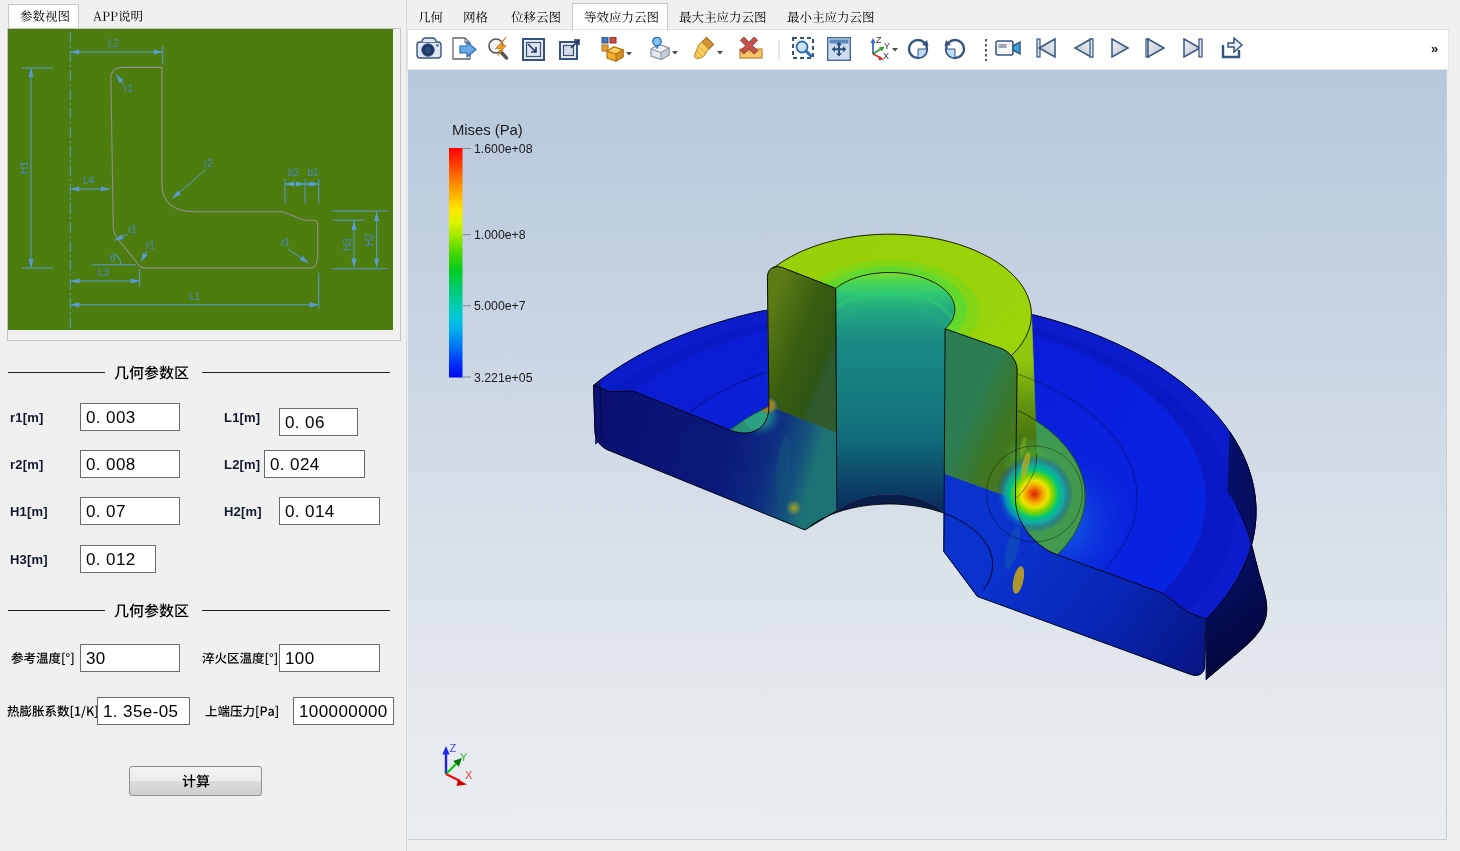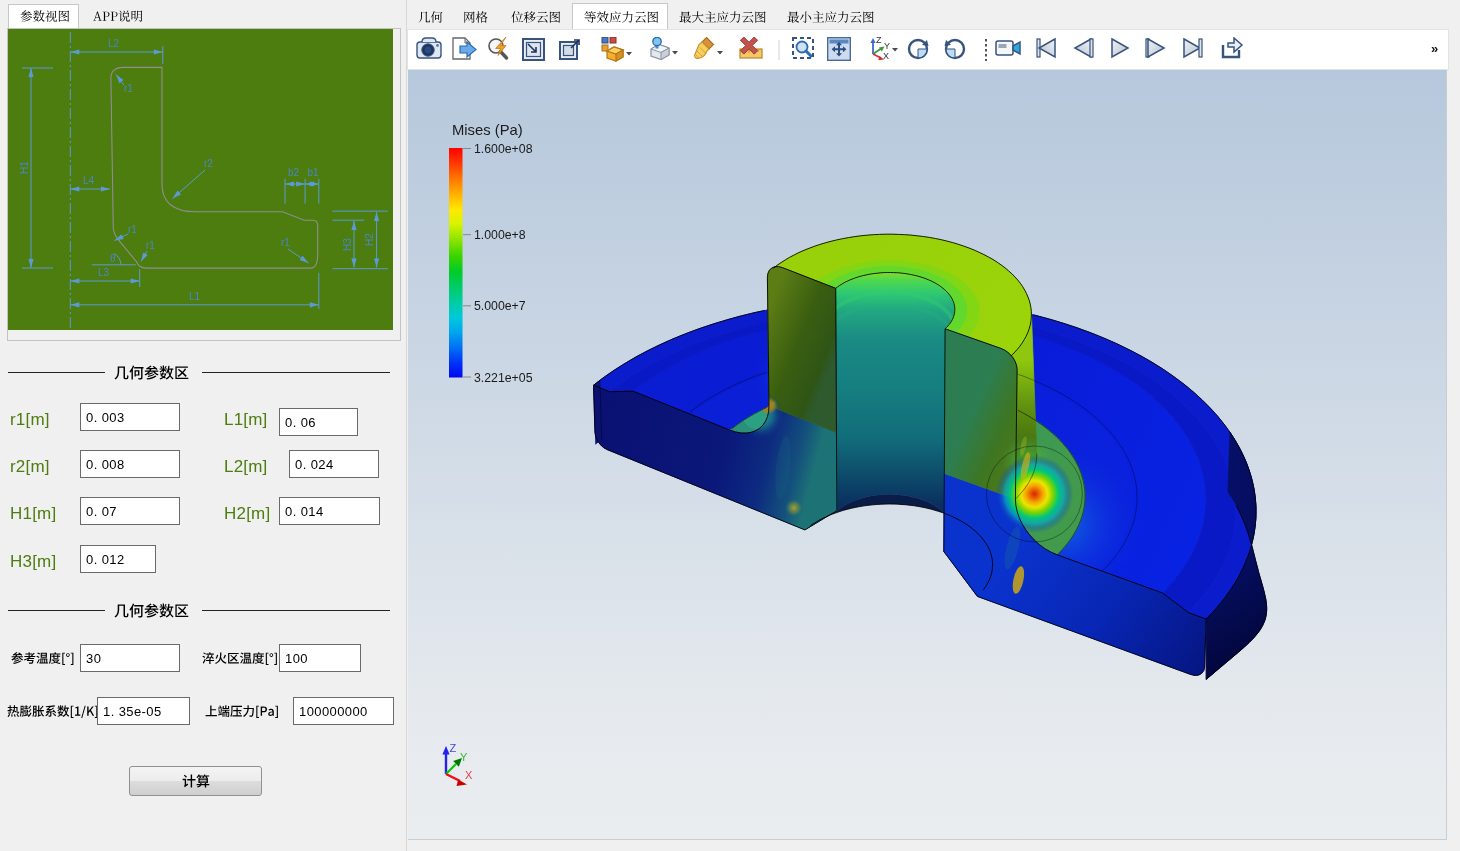--- a/index.html
+++ b/index.html
@@ -1,17 +1,17 @@
 <!DOCTYPE html>
 <html><head><meta charset="utf-8"><style>
 *{margin:0;padding:0;box-sizing:border-box}
 html,body{width:1460px;height:851px;background:#f0f0f0;font-family:"Liberation Sans",sans-serif;overflow:hidden;position:relative}
 .abs{position:absolute}
-.inp{position:absolute;background:#fff;border:1px solid #6a6a6a;height:28px;font-family:"Liberation Sans",sans-serif;font-size:13px;letter-spacing:0.4px;color:#000;line-height:28px;padding-left:5px;white-space:pre}
-.lbl{position:absolute;font-weight:normal;font-size:17px;color:#4d7c0f;letter-spacing:0.2px}
+.inp{position:absolute;background:#fff;border:1px solid #6a6a6a;height:28px;font-family:"Liberation Sans",sans-serif;font-size:17px;letter-spacing:0.4px;color:#000;line-height:28px;padding-left:5px;white-space:pre}
+.lbl{position:absolute;font-weight:bold;font-size:13px;color:#0f172a;letter-spacing:0.2px}
 .tabsel{position:absolute;background:#fff;border:1px solid #c8c8c8;border-bottom:none}
 </style></head><body>
 <div class="tabsel" style="left:8px;top:4px;width:71px;height:25px"></div>
 <svg style="position:absolute;left:19px;top:8.2px" width="52" height="17">
     <path transform="translate(1,12.8)" d="M10.7 -1.6 9.8 -2.4C8.1 -0.9 4.6 0.3 1.7 0.8L1.8 1C4.9 0.8 8.4 -0.2 10.2 -1.6C10.4 -1.5 10.6 -1.5 10.7 -1.6ZM9.1 -3.1 8.2 -3.8C6.8 -2.6 4.2 -1.4 2 -0.8L2.1 -0.5C4.5 -1 7.2 -2 8.6 -3.1C8.8 -3 9 -3 9.1 -3.1ZM7.6 -4.7 6.6 -5.3C5.6 -4.1 3.6 -2.9 1.8 -2.2L1.9 -2C3.9 -2.5 6 -3.6 7.1 -4.6C7.3 -4.6 7.5 -4.6 7.6 -4.7ZM7.8 -9.5 7.7 -9.3C8.1 -9.1 8.7 -8.6 9.1 -8.2C6.7 -8.1 4.4 -8 2.9 -8C4.1 -8.5 5.3 -9.2 6.1 -9.7C6.3 -9.7 6.5 -9.8 6.6 -9.9L5.4 -10.5C4.8 -9.8 3.2 -8.5 2 -8C1.9 -8 1.7 -8 1.7 -8L2.3 -6.9C2.4 -7 2.4 -7.1 2.5 -7.2L5.3 -7.4C5.1 -7 4.8 -6.6 4.4 -6.2H0.6L0.7 -5.8H4.1C3.2 -4.7 1.9 -3.6 0.4 -2.9L0.5 -2.7C2.4 -3.4 4.1 -4.6 5.2 -5.8H7.7C8.6 -4.5 10 -3.5 11.4 -2.9C11.5 -3.3 11.8 -3.5 12.1 -3.6L12.1 -3.7C10.7 -4 9 -4.8 8 -5.8H11.6C11.8 -5.8 11.9 -5.9 12 -6C11.5 -6.4 10.9 -6.9 10.9 -6.9L10.3 -6.2H5.5C5.7 -6.4 5.9 -6.7 6.1 -6.9C6.4 -6.9 6.5 -6.9 6.6 -7.1L5.7 -7.5C7.2 -7.6 8.4 -7.8 9.4 -7.9C9.7 -7.7 9.9 -7.4 10 -7.1C10.9 -6.7 11.2 -8.6 7.8 -9.5Z M18.8 -9.7 17.7 -10.1C17.5 -9.4 17.2 -8.7 17 -8.2L17.2 -8.1C17.5 -8.4 18 -9 18.4 -9.5C18.6 -9.4 18.8 -9.5 18.8 -9.7ZM13.7 -10 13.6 -9.9C14 -9.5 14.4 -8.8 14.4 -8.2C15.1 -7.7 15.8 -9.1 13.7 -10ZM16.1 -4.4C16.5 -4.3 16.6 -4.4 16.6 -4.6L15.5 -5C15.4 -4.7 15.1 -4.2 14.9 -3.7H13L13.1 -3.3H14.7C14.4 -2.7 14 -2.1 13.8 -1.8C14.5 -1.6 15.4 -1.3 16.2 -0.9C15.5 -0.2 14.5 0.4 13.2 0.8L13.2 1C14.8 0.6 15.9 0.1 16.7 -0.6C17.1 -0.4 17.5 -0.1 17.7 0.1C18.4 0.4 18.6 -0.5 17.3 -1.2C17.8 -1.8 18.1 -2.5 18.4 -3.2C18.7 -3.2 18.8 -3.3 18.9 -3.4L18.1 -4.2L17.6 -3.7H15.8ZM17.6 -3.3C17.4 -2.6 17.1 -2 16.7 -1.5C16.2 -1.6 15.5 -1.8 14.7 -1.9C14.9 -2.3 15.3 -2.8 15.6 -3.3ZM21.6 -10.2 20.3 -10.5C20 -8.2 19.4 -6 18.6 -4.4L18.8 -4.3C19.2 -4.8 19.6 -5.4 19.9 -6.1C20.1 -4.7 20.5 -3.4 21.1 -2.2C20.3 -1.1 19.2 -0.1 17.7 0.8L17.8 1C19.4 0.3 20.6 -0.5 21.4 -1.6C22 -0.6 22.8 0.3 23.9 1C24 0.6 24.3 0.4 24.6 0.4L24.7 0.2C23.5 -0.4 22.6 -1.2 21.9 -2.1C22.8 -3.6 23.3 -5.2 23.5 -7.3H24.4C24.5 -7.3 24.6 -7.3 24.7 -7.5C24.3 -7.9 23.6 -8.4 23.6 -8.4L23 -7.7H20.6C20.8 -8.3 21 -9.1 21.2 -9.9C21.5 -9.9 21.6 -10 21.6 -10.2ZM20.4 -7.3H22.6C22.4 -5.6 22.1 -4.1 21.4 -2.9C20.8 -3.9 20.4 -5.2 20.1 -6.5ZM18.4 -8.6 17.9 -7.9H16.5V-10C16.8 -10.1 16.9 -10.2 16.9 -10.4L15.7 -10.5V-7.9L13.1 -7.9L13.2 -7.5H15.3C14.8 -6.5 13.9 -5.6 12.9 -4.9L13.1 -4.7C14.1 -5.2 15 -5.9 15.7 -6.7V-4.9H15.8C16.1 -4.9 16.5 -5.1 16.5 -5.2V-7.1C17.1 -6.6 17.7 -5.9 18 -5.3C18.8 -4.8 19.2 -6.5 16.5 -7.3V-7.5H19.1C19.2 -7.5 19.4 -7.6 19.4 -7.7C19 -8.1 18.4 -8.6 18.4 -8.6Z M34.6 -3.9 33.5 -4V-0.1C33.5 0.4 33.6 0.6 34.4 0.6H35.3C36.8 0.6 37.1 0.5 37.1 0.1C37.1 -0 37.1 -0.1 36.8 -0.2L36.8 -1.9H36.6C36.5 -1.2 36.4 -0.5 36.3 -0.3C36.2 -0.2 36.2 -0.1 36.1 -0.1C36 -0.1 35.7 -0.1 35.4 -0.1H34.5C34.2 -0.1 34.2 -0.2 34.2 -0.3V-3.6C34.4 -3.6 34.5 -3.7 34.6 -3.9ZM34 -7.9 32.8 -8C32.8 -4 33 -1.1 29 0.8L29.1 1C33.6 -0.8 33.5 -3.6 33.6 -7.6C33.9 -7.6 34 -7.7 34 -7.9ZM30.5 -9.9V-2.9H30.6C31 -2.9 31.3 -3.1 31.3 -3.1V-9.2H35.1V-3H35.3C35.6 -3 35.9 -3.2 35.9 -3.3V-9.1C36.2 -9.2 36.3 -9.2 36.4 -9.3L35.5 -10L35.1 -9.5H31.4ZM27 -10.4 26.8 -10.3C27.2 -9.9 27.8 -9.2 27.9 -8.6C28.6 -7.9 29.4 -9.5 27 -10.4ZM28.2 0.7V-4.8C28.6 -4.3 29.1 -3.7 29.2 -3.2C29.9 -2.7 30.5 -4.2 28.2 -5.1V-5.3C28.7 -6 29.2 -6.7 29.5 -7.3C29.8 -7.4 29.9 -7.4 30 -7.5L29.1 -8.4L28.6 -7.9H25.6L25.7 -7.5H28.6C28 -5.9 26.6 -3.9 25.3 -2.7L25.4 -2.5C26.1 -3 26.8 -3.6 27.4 -4.3V1H27.6C27.9 1 28.2 0.7 28.2 0.7Z M42.7 -4 42.7 -3.8C43.7 -3.6 44.5 -3.1 44.8 -2.7C45.6 -2.5 45.8 -4.1 42.7 -4ZM41.4 -2.4 41.4 -2.2C43.3 -1.8 45 -1.1 45.7 -0.5C46.6 -0.3 46.8 -2.2 41.4 -2.4ZM47.8 -9.4V-0.2H39.7V-9.4ZM39.7 0.6V0.1H47.8V0.9H47.9C48.2 0.9 48.6 0.7 48.6 0.6V-9.2C48.9 -9.3 49.1 -9.3 49.1 -9.5L48.1 -10.3L47.6 -9.7H39.8L38.9 -10.2V1H39C39.4 1 39.7 0.8 39.7 0.6ZM43.4 -8.8 42.2 -9.3C41.9 -8.1 41.2 -6.6 40.3 -5.6L40.4 -5.4C41 -5.9 41.5 -6.5 42 -7.1C42.3 -6.5 42.8 -5.9 43.3 -5.4C42.4 -4.7 41.2 -4 40 -3.6L40.1 -3.4C41.5 -3.8 42.8 -4.4 43.8 -5.1C44.7 -4.4 45.7 -4 46.8 -3.7C46.9 -4 47.2 -4.3 47.5 -4.3L47.5 -4.5C46.4 -4.7 45.3 -5 44.4 -5.5C45.1 -6.1 45.8 -6.8 46.2 -7.5C46.5 -7.5 46.7 -7.5 46.8 -7.6L45.9 -8.4L45.3 -7.9H42.6C42.7 -8.2 42.8 -8.4 42.9 -8.7C43.2 -8.7 43.3 -8.7 43.4 -8.8ZM42.2 -7.3 42.4 -7.6H45.3C44.9 -7 44.4 -6.4 43.8 -5.8C43.1 -6.2 42.6 -6.7 42.2 -7.3Z" fill="#000"></path>
   </svg>
 <svg style="position:absolute;left:92px;top:8.2px" width="52" height="17">
     <path transform="translate(1,12.8)" d="M4.2 -8 5.6 -3.5H2.7ZM5.2 0H8.9V-0.4L7.7 -0.5L4.8 -9.2H4.1L1.2 -0.5L0.2 -0.4V0H3V-0.4L1.7 -0.5L2.6 -3.1H5.8L6.6 -0.5L5.2 -0.4Z M9.6 -8.7 10.9 -8.6C10.9 -7.4 10.9 -6.1 10.9 -4.9V-4.2C10.9 -3 10.9 -1.7 10.9 -0.5L9.6 -0.4V0H13.5V-0.4L12.1 -0.5L12.1 -3.7H12.8C15.4 -3.7 16.5 -4.9 16.5 -6.5C16.5 -8.1 15.5 -9.1 13.2 -9.1H9.6ZM12.1 -4.1V-4.9C12.1 -6.2 12.1 -7.4 12.1 -8.7H13.1C14.7 -8.7 15.4 -7.9 15.4 -6.5C15.4 -5.1 14.7 -4.1 12.8 -4.1Z M17.7 -8.7 18.9 -8.6C18.9 -7.4 18.9 -6.1 18.9 -4.9V-4.2C18.9 -3 18.9 -1.7 18.9 -0.5L17.7 -0.4V0H21.5V-0.4L20.1 -0.5L20.1 -3.7H20.8C23.4 -3.7 24.5 -4.9 24.5 -6.5C24.5 -8.1 23.5 -9.1 21.2 -9.1H17.7ZM20.1 -4.1V-4.9C20.1 -6.2 20.1 -7.4 20.1 -8.7H21.1C22.7 -8.7 23.5 -7.9 23.5 -6.5C23.5 -5.1 22.7 -4.1 20.8 -4.1Z M30.3 -10.4 30.1 -10.3C30.7 -9.7 31.3 -8.8 31.5 -8C32.4 -7.4 33 -9.2 30.3 -10.4ZM26.7 -10.4 26.5 -10.4C27 -9.8 27.6 -8.8 27.8 -8.1C28.6 -7.5 29.3 -9.3 26.7 -10.4ZM28.2 -6.6C28.5 -6.7 28.6 -6.8 28.7 -6.9L27.9 -7.6L27.4 -7.1H25.5L25.6 -6.7H27.4V-1.2C27.4 -1 27.4 -0.9 27 -0.7L27.5 0.3C27.6 0.2 27.8 0.1 27.9 -0.1C28.9 -1.1 29.8 -2.2 30.2 -2.7L30.1 -2.8C29.5 -2.3 28.8 -1.8 28.2 -1.4ZM30.7 -3.8V-4H31.5C31.4 -2.3 31.1 -0.6 28.3 0.8L28.5 1C31.7 -0.3 32.2 -2.1 32.4 -4H33.3V-0.2C33.3 0.4 33.5 0.6 34.3 0.6H35.2C36.7 0.6 37 0.4 37 0.1C37 -0.1 37 -0.2 36.7 -0.3L36.7 -1.9H36.5C36.4 -1.2 36.2 -0.5 36.2 -0.3C36.1 -0.2 36.1 -0.2 36 -0.2C35.9 -0.2 35.6 -0.2 35.2 -0.2H34.5C34.2 -0.2 34.1 -0.2 34.1 -0.4V-4H34.9V-3.7H35C35.3 -3.7 35.7 -3.8 35.7 -3.9V-7.3C35.9 -7.4 36.1 -7.5 36.2 -7.6L35.2 -8.3L34.8 -7.8H33.8C34.3 -8.4 34.9 -9.2 35.3 -9.8C35.5 -9.7 35.7 -9.8 35.8 -9.9L34.5 -10.4C34.3 -9.6 33.8 -8.6 33.4 -7.8H30.8L29.9 -8.2V-3.5H30.1C30.4 -3.5 30.7 -3.7 30.7 -3.8ZM34.9 -7.4V-4.4H30.7V-7.4Z M48 -9.3V-6.8H44.8V-9.3ZM44 -9.7V-5.7C44 -3.1 43.5 -0.9 41.3 0.9L41.4 1C43.5 -0.2 44.3 -1.8 44.6 -3.5H48V-0.4C48 -0.1 47.9 -0.1 47.6 -0.1C47.3 -0.1 45.8 -0.2 45.8 -0.2V0C46.4 0.1 46.8 0.2 47 0.4C47.2 0.5 47.3 0.7 47.4 1C48.6 0.8 48.8 0.4 48.8 -0.2V-9.2C49 -9.2 49.2 -9.3 49.3 -9.4L48.2 -10.2L47.8 -9.7H44.9L44 -10.1ZM48 -6.5V-3.9H44.6C44.7 -4.5 44.8 -5.1 44.8 -5.7V-6.5ZM39.3 -9.1H41.6V-6.3H39.3ZM38.5 -9.5V-1.2H38.6C39 -1.2 39.3 -1.4 39.3 -1.5V-2.7H41.6V-1.7H41.8C42 -1.7 42.4 -1.9 42.4 -2V-8.9C42.7 -9 42.9 -9.1 43 -9.2L42 -10L41.5 -9.5H39.4L38.5 -9.9ZM39.3 -5.9H41.6V-3H39.3Z" fill="#000"></path>
   </svg>
 <div class="abs" style="left:7px;top:28px;width:394px;height:313px;border:1px solid #c3c3c3;background:#f0f0f0"></div>
@@ -91,40 +91,40 @@
 <svg style="position:absolute;left:113px;top:362.7px" width="77" height="20">
     <path transform="translate(1,15.3)" d="M3.7 -11.9V-7.3C3.7 -4.8 3.4 -1.8 0.5 0.3C0.9 0.5 1.4 1 1.7 1.3C4.7 -0.9 5.2 -4.6 5.2 -7.2V-10.5H9.5V-1.3C9.5 0.5 9.9 0.9 11.2 0.9C11.5 0.9 12.5 0.9 12.8 0.9C14.1 0.9 14.4 -0 14.5 -2.6C14.1 -2.7 13.5 -3 13.2 -3.3C13.1 -1 13.1 -0.4 12.7 -0.4C12.4 -0.4 11.7 -0.4 11.5 -0.4C11.1 -0.4 11 -0.6 11 -1.2V-11.9Z M20.2 -11.3V-9.9H27.1V-0.6C27.1 -0.3 27 -0.2 26.7 -0.2C26.3 -0.1 25.2 -0.1 24.1 -0.2C24.4 0.2 24.6 0.9 24.6 1.3C26.1 1.3 27.1 1.2 27.7 1C28.3 0.8 28.5 0.4 28.5 -0.5V-9.9H29.5V-11.3ZM21.8 -6.8H24V-3.9H21.8ZM20.5 -8V-1.7H21.8V-2.7H25.4V-8ZM18.9 -12.7C18.1 -10.5 16.8 -8.3 15.5 -6.9C15.7 -6.6 16.1 -5.8 16.2 -5.5C16.7 -5.9 17.1 -6.4 17.5 -7V1.2H18.9V-9.3C19.4 -10.3 19.9 -11.3 20.2 -12.3Z M39.4 -4.2C38.1 -3.3 35.6 -2.6 33.5 -2.3C33.8 -2 34.1 -1.5 34.3 -1.2C36.6 -1.6 39 -2.5 40.6 -3.7ZM41.2 -2.7C39.5 -1.1 36.1 -0.3 32.5 0C32.8 0.4 33.1 0.9 33.2 1.3C37.1 0.8 40.5 -0.1 42.5 -2.1ZM32.6 -8.8C33 -8.9 33.5 -8.9 35.8 -9C35.6 -8.6 35.4 -8.2 35.2 -7.8H30.8V-6.6H34.3C33.3 -5.4 32 -4.5 30.5 -3.9C30.8 -3.6 31.4 -3 31.6 -2.7C32.4 -3.1 33.2 -3.7 33.9 -4.3C34.2 -4 34.5 -3.7 34.6 -3.4C36.2 -3.8 38.1 -4.5 39.3 -5.3L38.1 -6C37.2 -5.4 35.6 -4.8 34.2 -4.5C34.9 -5.1 35.5 -5.8 36 -6.6H39C40.2 -5 41.9 -3.6 43.6 -2.8C43.8 -3.1 44.2 -3.7 44.6 -3.9C43.1 -4.5 41.7 -5.5 40.7 -6.6H44.3V-7.8H36.8C37 -8.2 37.2 -8.7 37.4 -9.1L41.4 -9.3C41.8 -9 42.1 -8.7 42.3 -8.4L43.5 -9.2C42.7 -10.1 41 -11.4 39.7 -12.3L38.5 -11.5C39.1 -11.2 39.6 -10.8 40.1 -10.4L35 -10.2C35.9 -10.8 36.8 -11.4 37.6 -12.1L36.3 -12.8C35.3 -11.7 33.8 -10.8 33.3 -10.5C32.9 -10.3 32.5 -10.1 32.2 -10.1C32.4 -9.7 32.6 -9 32.6 -8.8Z M51.5 -12.4C51.3 -11.8 50.8 -11 50.4 -10.5L51.4 -10C51.8 -10.5 52.2 -11.2 52.7 -11.9ZM46.2 -11.9C46.6 -11.3 47 -10.5 47.1 -10L48.1 -10.4C48 -11 47.6 -11.8 47.2 -12.3ZM50.9 -3.8C50.6 -3.1 50.2 -2.5 49.7 -2C49.2 -2.3 48.7 -2.5 48.2 -2.7L48.8 -3.8ZM46.5 -2.3C47.2 -2 48 -1.6 48.7 -1.2C47.8 -0.6 46.7 -0.2 45.5 0.1C45.8 0.4 46 0.9 46.2 1.2C47.5 0.8 48.8 0.2 49.8 -0.6C50.3 -0.3 50.7 -0 51.1 0.2L51.9 -0.7C51.6 -0.9 51.2 -1.2 50.8 -1.4C51.5 -2.3 52.1 -3.4 52.5 -4.7L51.8 -5L51.5 -4.9H49.3L49.6 -5.6L48.4 -5.8C48.2 -5.5 48.1 -5.2 48 -4.9H46V-3.8H47.4C47.1 -3.2 46.7 -2.7 46.5 -2.3ZM48.7 -12.7V-9.9H45.7V-8.8H48.3C47.5 -7.9 46.5 -7.1 45.5 -6.7C45.8 -6.4 46.1 -6 46.2 -5.6C47.1 -6.1 48 -6.8 48.7 -7.6V-6H50V-7.9C50.7 -7.4 51.4 -6.8 51.8 -6.5L52.6 -7.5C52.2 -7.7 51.1 -8.4 50.4 -8.8H53V-9.9H50V-12.7ZM54.3 -12.6C54 -9.9 53.3 -7.4 52.1 -5.8C52.4 -5.6 53 -5.1 53.2 -4.9C53.5 -5.4 53.8 -6 54.1 -6.6C54.4 -5.3 54.8 -4 55.3 -3C54.5 -1.6 53.3 -0.6 51.8 0.2C52 0.4 52.4 1 52.5 1.3C54 0.5 55.1 -0.4 56 -1.7C56.7 -0.5 57.6 0.4 58.7 1.1C58.9 0.8 59.3 0.3 59.6 0C58.4 -0.6 57.5 -1.7 56.7 -3C57.5 -4.5 58 -6.3 58.3 -8.5H59.3V-9.8H55.1C55.3 -10.6 55.5 -11.5 55.6 -12.4ZM57 -8.5C56.8 -7 56.5 -5.6 56 -4.5C55.5 -5.7 55.2 -7 54.9 -8.5Z M73.9 -11.9H61.4V0.8H74.3V-0.5H62.7V-10.6H73.9ZM63.9 -8.6C65 -7.7 66.3 -6.6 67.4 -5.6C66.2 -4.4 64.8 -3.3 63.4 -2.5C63.7 -2.2 64.2 -1.7 64.5 -1.4C65.8 -2.3 67.2 -3.4 68.4 -4.6C69.7 -3.5 70.8 -2.3 71.6 -1.4L72.7 -2.5C71.9 -3.4 70.7 -4.5 69.4 -5.7C70.5 -6.8 71.4 -8.1 72.2 -9.4L70.9 -9.9C70.2 -8.8 69.4 -7.6 68.4 -6.6C67.2 -7.6 66 -8.6 64.9 -9.4Z" fill="#000"></path>
   </svg>
 <div class="lbl" style="left:10px;top:410px">r1[m]</div>
 <div class="inp" style="left:80px;top:403px;width:100px">0. 003</div>
 <div class="lbl" style="left:224px;top:410px">L1[m]</div>
 <div class="inp" style="left:279px;top:408px;width:79px">0. 06</div>
 <div class="lbl" style="left:10px;top:457.2px">r2[m]</div>
 <div class="inp" style="left:80px;top:450.2px;width:100px">0. 008</div>
 <div class="lbl" style="left:224px;top:457.2px">L2[m]</div>
-<div class="inp" style="left:289px;top:450.2px;width:90px">0. 024</div>
+<div class="inp" style="left:264px;top:450.2px;width:101px">0. 024</div>
 <div class="lbl" style="left:10px;top:504.4px">H1[m]</div>
 <div class="inp" style="left:80px;top:497.4px;width:100px">0. 07</div>
 <div class="lbl" style="left:224px;top:504.4px">H2[m]</div>
 <div class="inp" style="left:279px;top:497.4px;width:101px">0. 014</div>
 <div class="lbl" style="left:10px;top:551.6px">H3[m]</div>
 <div class="inp" style="left:80px;top:544.6px;width:76px">0. 012</div>
 <div class="abs" style="left:8px;top:610px;width:97px;height:1px;background:#222"></div>
 <div class="abs" style="left:202px;top:610px;width:188px;height:1px;background:#222"></div>
 <svg style="position:absolute;left:113px;top:600.7px" width="77" height="20">
     <path transform="translate(1,15.3)" d="M3.7 -11.9V-7.3C3.7 -4.8 3.4 -1.8 0.5 0.3C0.9 0.5 1.4 1 1.7 1.3C4.7 -0.9 5.2 -4.6 5.2 -7.2V-10.5H9.5V-1.3C9.5 0.5 9.9 0.9 11.2 0.9C11.5 0.9 12.5 0.9 12.8 0.9C14.1 0.9 14.4 -0 14.5 -2.6C14.1 -2.7 13.5 -3 13.2 -3.3C13.1 -1 13.1 -0.4 12.7 -0.4C12.4 -0.4 11.7 -0.4 11.5 -0.4C11.1 -0.4 11 -0.6 11 -1.2V-11.9Z M20.2 -11.3V-9.9H27.1V-0.6C27.1 -0.3 27 -0.2 26.7 -0.2C26.3 -0.1 25.2 -0.1 24.1 -0.2C24.4 0.2 24.6 0.9 24.6 1.3C26.1 1.3 27.1 1.2 27.7 1C28.3 0.8 28.5 0.4 28.5 -0.5V-9.9H29.5V-11.3ZM21.8 -6.8H24V-3.9H21.8ZM20.5 -8V-1.7H21.8V-2.7H25.4V-8ZM18.9 -12.7C18.1 -10.5 16.8 -8.3 15.5 -6.9C15.7 -6.6 16.1 -5.8 16.2 -5.5C16.7 -5.9 17.1 -6.4 17.5 -7V1.2H18.9V-9.3C19.4 -10.3 19.9 -11.3 20.2 -12.3Z M39.4 -4.2C38.1 -3.3 35.6 -2.6 33.5 -2.3C33.8 -2 34.1 -1.5 34.3 -1.2C36.6 -1.6 39 -2.5 40.6 -3.7ZM41.2 -2.7C39.5 -1.1 36.1 -0.3 32.5 0C32.8 0.4 33.1 0.9 33.2 1.3C37.1 0.8 40.5 -0.1 42.5 -2.1ZM32.6 -8.8C33 -8.9 33.5 -8.9 35.8 -9C35.6 -8.6 35.4 -8.2 35.2 -7.8H30.8V-6.6H34.3C33.3 -5.4 32 -4.5 30.5 -3.9C30.8 -3.6 31.4 -3 31.6 -2.7C32.4 -3.1 33.2 -3.7 33.9 -4.3C34.2 -4 34.5 -3.7 34.6 -3.4C36.2 -3.8 38.1 -4.5 39.3 -5.3L38.1 -6C37.2 -5.4 35.6 -4.8 34.2 -4.5C34.9 -5.1 35.5 -5.8 36 -6.6H39C40.2 -5 41.9 -3.6 43.6 -2.8C43.8 -3.1 44.2 -3.7 44.6 -3.9C43.1 -4.5 41.7 -5.5 40.7 -6.6H44.3V-7.8H36.8C37 -8.2 37.2 -8.7 37.4 -9.1L41.4 -9.3C41.8 -9 42.1 -8.7 42.3 -8.4L43.5 -9.2C42.7 -10.1 41 -11.4 39.7 -12.3L38.5 -11.5C39.1 -11.2 39.6 -10.8 40.1 -10.4L35 -10.2C35.9 -10.8 36.8 -11.4 37.6 -12.1L36.3 -12.8C35.3 -11.7 33.8 -10.8 33.3 -10.5C32.9 -10.3 32.5 -10.1 32.2 -10.1C32.4 -9.7 32.6 -9 32.6 -8.8Z M51.5 -12.4C51.3 -11.8 50.8 -11 50.4 -10.5L51.4 -10C51.8 -10.5 52.2 -11.2 52.7 -11.9ZM46.2 -11.9C46.6 -11.3 47 -10.5 47.1 -10L48.1 -10.4C48 -11 47.6 -11.8 47.2 -12.3ZM50.9 -3.8C50.6 -3.1 50.2 -2.5 49.7 -2C49.2 -2.3 48.7 -2.5 48.2 -2.7L48.8 -3.8ZM46.5 -2.3C47.2 -2 48 -1.6 48.7 -1.2C47.8 -0.6 46.7 -0.2 45.5 0.1C45.8 0.4 46 0.9 46.2 1.2C47.5 0.8 48.8 0.2 49.8 -0.6C50.3 -0.3 50.7 -0 51.1 0.2L51.9 -0.7C51.6 -0.9 51.2 -1.2 50.8 -1.4C51.5 -2.3 52.1 -3.4 52.5 -4.7L51.8 -5L51.5 -4.9H49.3L49.6 -5.6L48.4 -5.8C48.2 -5.5 48.1 -5.2 48 -4.9H46V-3.8H47.4C47.1 -3.2 46.7 -2.7 46.5 -2.3ZM48.7 -12.7V-9.9H45.7V-8.8H48.3C47.5 -7.9 46.5 -7.1 45.5 -6.7C45.8 -6.4 46.1 -6 46.2 -5.6C47.1 -6.1 48 -6.8 48.7 -7.6V-6H50V-7.9C50.7 -7.4 51.4 -6.8 51.8 -6.5L52.6 -7.5C52.2 -7.7 51.1 -8.4 50.4 -8.8H53V-9.9H50V-12.7ZM54.3 -12.6C54 -9.9 53.3 -7.4 52.1 -5.8C52.4 -5.6 53 -5.1 53.2 -4.9C53.5 -5.4 53.8 -6 54.1 -6.6C54.4 -5.3 54.8 -4 55.3 -3C54.5 -1.6 53.3 -0.6 51.8 0.2C52 0.4 52.4 1 52.5 1.3C54 0.5 55.1 -0.4 56 -1.7C56.7 -0.5 57.6 0.4 58.7 1.1C58.9 0.8 59.3 0.3 59.6 0C58.4 -0.6 57.5 -1.7 56.7 -3C57.5 -4.5 58 -6.3 58.3 -8.5H59.3V-9.8H55.1C55.3 -10.6 55.5 -11.5 55.6 -12.4ZM57 -8.5C56.8 -7 56.5 -5.6 56 -4.5C55.5 -5.7 55.2 -7 54.9 -8.5Z M73.9 -11.9H61.4V0.8H74.3V-0.5H62.7V-10.6H73.9ZM63.9 -8.6C65 -7.7 66.3 -6.6 67.4 -5.6C66.2 -4.4 64.8 -3.3 63.4 -2.5C63.7 -2.2 64.2 -1.7 64.5 -1.4C65.8 -2.3 67.2 -3.4 68.4 -4.6C69.7 -3.5 70.8 -2.3 71.6 -1.4L72.7 -2.5C71.9 -3.4 70.7 -4.5 69.4 -5.7C70.5 -6.8 71.4 -8.1 72.2 -9.4L70.9 -9.9C70.2 -8.8 69.4 -7.6 68.4 -6.6C67.2 -7.6 66 -8.6 64.9 -9.4Z" fill="#000"></path>
   </svg>
 <svg style="position:absolute;left:10px;top:650.2px" width="66" height="17">
     <path transform="translate(1,12.8)" d="M7.8 -3.5C6.7 -2.8 4.7 -2.2 2.9 -1.9C3.2 -1.6 3.4 -1.2 3.6 -1C5.5 -1.4 7.5 -2.1 8.8 -3.1ZM9.3 -2.2C8 -0.9 5.1 -0.2 2.1 0C2.3 0.3 2.6 0.8 2.7 1.1C5.9 0.7 8.8 -0.1 10.4 -1.7ZM2.2 -7.3C2.5 -7.4 2.9 -7.5 4.8 -7.5C4.7 -7.2 4.5 -6.9 4.3 -6.5H0.6V-5.5H3.6C2.7 -4.5 1.7 -3.8 0.4 -3.2C0.7 -3 1.1 -2.5 1.3 -2.3C2 -2.6 2.7 -3.1 3.3 -3.6C3.5 -3.3 3.7 -3.1 3.9 -2.9C5.1 -3.2 6.7 -3.8 7.7 -4.5L6.8 -5C6 -4.5 4.6 -4 3.5 -3.8C4.1 -4.3 4.6 -4.8 5 -5.5H7.5C8.5 -4.2 9.9 -3 11.3 -2.3C11.5 -2.6 11.9 -3.1 12.1 -3.3C11 -3.7 9.7 -4.5 8.9 -5.5H11.9V-6.5H5.7C5.9 -6.9 6 -7.2 6.2 -7.6L9.5 -7.8C9.8 -7.5 10.1 -7.2 10.3 -7L11.3 -7.7C10.6 -8.5 9.2 -9.5 8.1 -10.2L7.1 -9.6C7.6 -9.3 8 -9 8.5 -8.7L4.2 -8.5C4.9 -9 5.7 -9.5 6.4 -10.1L5.3 -10.7C4.4 -9.8 3.2 -9 2.8 -8.8C2.4 -8.6 2.1 -8.4 1.9 -8.4C2 -8.1 2.1 -7.5 2.2 -7.3Z M22.8 -10C22.4 -9.4 21.9 -8.9 21.4 -8.4V-9.2H18.7V-10.6H17.6V-9.2H14.4V-8.2H17.6V-6.9H13.4V-5.9H18.2C16.6 -4.9 14.8 -4 13 -3.4C13.1 -3.1 13.4 -2.6 13.5 -2.3C14.6 -2.7 15.7 -3.2 16.7 -3.8C16.4 -3.1 16 -2.4 15.7 -1.8H21.2C21.1 -0.9 20.9 -0.4 20.6 -0.2C20.4 -0.1 20.3 -0.1 20 -0.1C19.6 -0.1 18.6 -0.1 17.7 -0.2C17.9 0.2 18.1 0.6 18.1 1C19 1 19.9 1 20.3 1C20.9 1 21.2 0.9 21.5 0.6C22 0.2 22.2 -0.6 22.5 -2.3C22.5 -2.4 22.6 -2.8 22.6 -2.8H17.4L17.9 -3.9H23.1V-4.8H18.4C19 -5.2 19.5 -5.5 20 -5.9H24.3V-6.9H21.3C22.2 -7.7 23 -8.6 23.8 -9.5ZM18.7 -6.9V-8.2H21.1C20.7 -7.8 20.2 -7.3 19.7 -6.9Z M30.8 -7.1H34.7V-6.1H30.8ZM30.8 -9H34.7V-8H30.8ZM29.7 -10V-5.1H35.9V-10ZM26.2 -9.6C27 -9.2 28 -8.6 28.5 -8.2L29.1 -9.2C28.6 -9.6 27.6 -10.1 26.8 -10.4ZM25.4 -6.2C26.2 -5.8 27.2 -5.2 27.8 -4.8L28.4 -5.8C27.9 -6.2 26.8 -6.7 26 -7ZM25.7 0.1 26.7 0.8C27.4 -0.4 28.2 -1.9 28.8 -3.2L27.9 -3.9C27.2 -2.5 26.3 -0.9 25.7 0.1ZM28.3 -0.4V0.7H37.1V-0.4H36.3V-4.2H29.3V-0.4ZM30.4 -0.4V-3.2H31.4V-0.4ZM32.2 -0.4V-3.2H33.2V-0.4ZM34.2 -0.4V-3.2H35.2V-0.4Z M42.3 -8V-7H40.5V-6H42.3V-4H47.3V-6H49.2V-7H47.3V-8H46.2V-7H43.5V-8ZM46.2 -6V-4.9H43.5V-6ZM46.7 -2.4C46.2 -1.9 45.5 -1.4 44.8 -1.1C44 -1.4 43.3 -1.9 42.8 -2.4ZM40.6 -3.4V-2.4H42.1L41.6 -2.2C42.1 -1.6 42.7 -1.1 43.4 -0.6C42.4 -0.3 41.2 -0.1 40 -0C40.2 0.2 40.4 0.7 40.5 1C42 0.8 43.4 0.5 44.7 0C45.9 0.5 47.3 0.9 48.9 1.1C49 0.8 49.3 0.3 49.6 0C48.3 -0.1 47.1 -0.3 46.1 -0.6C47.1 -1.2 47.9 -2 48.5 -3L47.8 -3.4L47.5 -3.4ZM43.4 -10.4C43.5 -10.1 43.6 -9.7 43.8 -9.4H39V-6C39 -4.1 38.9 -1.4 37.9 0.5C38.2 0.6 38.7 0.9 39 1C40 -1 40.2 -4 40.2 -6V-8.3H49.4V-9.4H45.1C45 -9.8 44.8 -10.2 44.5 -10.6Z M51.3 2.1H54V1.3H52.4V-9.2H54V-10H51.3Z M56.9 -5.9C57.9 -5.9 58.7 -6.7 58.7 -7.8C58.7 -8.9 57.9 -9.6 56.9 -9.6C55.9 -9.6 55 -8.9 55 -7.8C55 -6.7 55.9 -5.9 56.9 -5.9ZM56.9 -6.7C56.3 -6.7 55.8 -7.1 55.8 -7.8C55.8 -8.4 56.3 -8.9 56.9 -8.9C57.5 -8.9 57.9 -8.4 57.9 -7.8C57.9 -7.1 57.5 -6.7 56.9 -6.7Z M59.8 2.1H62.4V-10H59.8V-9.2H61.3V1.3H59.8Z" fill="#000"></path>
   </svg>
 <div class="inp" style="left:80px;top:644px;width:100px">30</div>
 <svg style="position:absolute;left:201px;top:650.2px" width="78" height="17">
     <path transform="translate(1,12.8)" d="M1.2 -9.5C1.9 -9.2 2.8 -8.6 3.2 -8.2L3.9 -9.2C3.4 -9.5 2.5 -10.1 1.8 -10.4ZM0.4 -6.1C1.1 -5.8 2 -5.2 2.5 -4.9L3.1 -5.9C2.7 -6.2 1.7 -6.7 1 -7ZM0.8 0.1 1.8 0.8C2.5 -0.4 3.2 -1.9 3.7 -3.2L2.8 -4C2.1 -2.5 1.3 -0.9 0.8 0.1ZM9.5 -7.8C9.1 -6.5 8.4 -5.3 7.5 -4.5C7.7 -4.4 8 -4.2 8.2 -4H7.3V-2.9H3.9V-1.8H7.3V1.1H8.5V-1.8H12.1V-2.9H8.5V-3.9C8.9 -4.3 9.2 -4.8 9.6 -5.3C10.1 -4.8 10.7 -4.2 11 -3.8L11.8 -4.6C11.4 -5.1 10.7 -5.7 10 -6.2C10.2 -6.7 10.4 -7.1 10.5 -7.6ZM7 -10.3C7.2 -10 7.3 -9.6 7.5 -9.2H4.3V-8.1H11.8V-9.2H8.7C8.6 -9.6 8.4 -10.2 8.2 -10.6ZM5.9 -7.8C5.5 -6.4 4.8 -5.1 3.8 -4.2C4.1 -4.1 4.5 -3.7 4.7 -3.5C5.2 -4 5.6 -4.6 6 -5.3C6.4 -4.9 6.8 -4.5 7 -4.3L7.7 -5.2C7.4 -5.5 6.9 -5.9 6.5 -6.2C6.7 -6.7 6.8 -7.1 7 -7.6Z M15 -8.1C14.7 -6.8 14.2 -5.5 13.5 -4.6L14.6 -4C15.4 -4.9 15.9 -6.4 16.2 -7.7ZM22.7 -8C22.4 -6.9 21.7 -5.4 21.2 -4.5L22.2 -4C22.8 -4.9 23.5 -6.4 24 -7.6ZM18.1 -10.4C18.1 -6 18.2 -1.9 13.1 0.1C13.4 0.3 13.7 0.8 13.9 1.1C16.6 0 18 -1.7 18.7 -3.7C19.6 -1.3 21.2 0.2 23.8 1C24 0.6 24.3 0.1 24.6 -0.1C21.5 -0.9 19.9 -2.8 19.1 -5.7C19.4 -7.2 19.4 -8.8 19.4 -10.4Z M36.6 -9.9H26.1V0.7H36.9V-0.5H27.3V-8.8H36.6ZM28.3 -7.2C29.2 -6.4 30.2 -5.5 31.2 -4.6C30.1 -3.6 29 -2.8 27.8 -2.1C28.1 -1.9 28.5 -1.4 28.7 -1.2C29.9 -1.9 31 -2.8 32 -3.9C33.1 -2.9 34 -1.9 34.6 -1.2L35.6 -2.1C34.9 -2.8 33.9 -3.8 32.9 -4.7C33.7 -5.7 34.5 -6.7 35.2 -7.8L34.1 -8.3C33.5 -7.3 32.8 -6.4 32 -5.5C31 -6.3 30 -7.2 29.1 -7.9Z M43.3 -7.1H47.2V-6.1H43.3ZM43.3 -9H47.2V-8H43.3ZM42.2 -10V-5.1H48.4V-10ZM38.7 -9.6C39.5 -9.2 40.5 -8.6 41 -8.2L41.6 -9.2C41.1 -9.6 40.1 -10.1 39.3 -10.4ZM37.9 -6.2C38.7 -5.8 39.8 -5.2 40.2 -4.8L40.9 -5.8C40.4 -6.2 39.3 -6.7 38.5 -7ZM38.2 0.1 39.2 0.8C39.9 -0.4 40.7 -1.9 41.3 -3.2L40.4 -3.9C39.7 -2.5 38.8 -0.9 38.2 0.1ZM40.8 -0.4V0.7H49.6V-0.4H48.8V-4.2H41.8V-0.4ZM42.9 -0.4V-3.2H43.9V-0.4ZM44.8 -0.4V-3.2H45.8V-0.4ZM46.7 -0.4V-3.2H47.7V-0.4Z M54.8 -8V-7H53V-6H54.8V-4H59.8V-6H61.8V-7H59.8V-8H58.7V-7H56V-8ZM58.7 -6V-4.9H56V-6ZM59.2 -2.4C58.7 -1.9 58 -1.4 57.2 -1.1C56.5 -1.4 55.8 -1.9 55.3 -2.4ZM53.1 -3.4V-2.4H54.6L54.1 -2.2C54.6 -1.6 55.2 -1.1 55.9 -0.6C54.9 -0.3 53.7 -0.1 52.5 -0C52.7 0.2 52.9 0.7 53 1C54.5 0.8 55.9 0.5 57.2 0C58.4 0.5 59.8 0.9 61.4 1.1C61.5 0.8 61.8 0.3 62.1 0C60.8 -0.1 59.6 -0.3 58.6 -0.6C59.6 -1.2 60.4 -2 61 -3L60.3 -3.4L60 -3.4ZM55.9 -10.4C56 -10.1 56.1 -9.7 56.3 -9.4H51.5V-6C51.5 -4.1 51.4 -1.4 50.4 0.5C50.7 0.6 51.2 0.9 51.5 1C52.5 -1 52.7 -4 52.7 -6V-8.3H61.9V-9.4H57.6C57.5 -9.8 57.2 -10.2 57 -10.6Z M63.8 2.1H66.5V1.3H64.9V-9.2H66.5V-10H63.8Z M69.4 -5.9C70.4 -5.9 71.2 -6.7 71.2 -7.8C71.2 -8.9 70.4 -9.6 69.4 -9.6C68.4 -9.6 67.5 -8.9 67.5 -7.8C67.5 -6.7 68.4 -5.9 69.4 -5.9ZM69.4 -6.7C68.8 -6.7 68.3 -7.1 68.3 -7.8C68.3 -8.4 68.8 -8.9 69.4 -8.9C70 -8.9 70.4 -8.4 70.4 -7.8C70.4 -7.1 70 -6.7 69.4 -6.7Z M72.3 2.1H74.9V-10H72.3V-9.2H73.8V1.3H72.3Z" fill="#000"></path>
   </svg>
-<div class="inp" style="left:279px;top:644px;width:82px">100</div>
+<div class="inp" style="left:279px;top:644px;width:101px">100</div>
 <svg style="position:absolute;left:6px;top:703.2px" width="94" height="17">
     <path transform="translate(1,12.8)" d="M4.2 -1.4C4.4 -0.6 4.4 0.4 4.5 1L5.6 0.8C5.6 0.2 5.5 -0.8 5.3 -1.5ZM6.8 -1.4C7.1 -0.7 7.4 0.3 7.5 1L8.7 0.7C8.5 0.1 8.2 -0.9 7.9 -1.6ZM9.3 -1.5C9.9 -0.7 10.6 0.4 10.9 1.1L12 0.6C11.7 -0.1 11 -1.1 10.4 -1.9ZM2.1 -1.8C1.7 -0.9 1 0 0.5 0.6L1.6 1.1C2.1 0.4 2.8 -0.6 3.2 -1.5ZM2.6 -10.5V-8.8H0.8V-7.8H2.6V-6.1C1.8 -5.9 1.1 -5.7 0.5 -5.6L0.8 -4.4L2.6 -4.9V-3.4C2.6 -3.2 2.5 -3.2 2.3 -3.1C2.2 -3.1 1.7 -3.1 1.1 -3.2C1.2 -2.9 1.4 -2.4 1.4 -2.1C2.3 -2.1 2.8 -2.1 3.2 -2.3C3.5 -2.5 3.7 -2.8 3.7 -3.3V-5.2L5.2 -5.6L5 -6.7L3.7 -6.3V-7.8H5V-8.8H3.7V-10.5ZM6.9 -10.6 6.9 -8.8H5.3V-7.8H6.9C6.8 -7.1 6.8 -6.4 6.7 -5.9L5.7 -6.4L5.2 -5.6C5.5 -5.4 5.9 -5.1 6.3 -4.9C6 -4 5.4 -3.4 4.5 -2.9C4.8 -2.7 5.2 -2.3 5.3 -2C6.3 -2.6 6.9 -3.3 7.3 -4.2C7.8 -3.9 8.3 -3.5 8.7 -3.2L9.2 -4.2C8.9 -4.5 8.3 -4.9 7.6 -5.3C7.8 -6 7.9 -6.8 8 -7.8H9.4C9.4 -4.2 9.4 -2.1 10.9 -2.1C11.7 -2.1 12.1 -2.5 12.2 -4C11.9 -4 11.5 -4.2 11.3 -4.4C11.2 -3.5 11.2 -3.1 11 -3.1C10.4 -3.1 10.4 -5.1 10.6 -8.8H8L8.1 -10.6Z M17.4 -2.8C17.7 -2.3 17.9 -1.6 18 -1.1L18.9 -1.4C18.8 -1.9 18.5 -2.6 18.2 -3.1ZM18.2 -5.2H20V-4.2H18.2ZM17.3 -6V-3.3H21V-6ZM23.3 -6.8C22.9 -5.8 22 -4.7 21.2 -4C21.5 -3.8 21.8 -3.5 22 -3.2C22.9 -4 23.8 -5.2 24.3 -6.5ZM23.4 -3.2C23 -1.8 21.9 -0.5 20.7 0.3C21 0.5 21.3 0.9 21.5 1.1C22.9 0.2 23.9 -1.2 24.5 -2.9ZM13.6 -10.1V-5.7C13.6 -3.9 13.5 -1.4 12.7 0.4C12.9 0.5 13.3 0.8 13.5 1C14 -0.1 14.3 -1.7 14.4 -3.1H15.7V-0.4C15.7 -0.2 15.7 -0.2 15.5 -0.2C15.4 -0.2 14.9 -0.1 14.4 -0.2C14.6 0.1 14.7 0.6 14.7 0.8C15.5 0.8 15.9 0.8 16.2 0.6C16.5 0.5 16.6 0.2 16.6 -0.4V-10.1ZM14.5 -9H15.7V-7.2H14.5ZM14.5 -6.1H15.7V-4.2H14.5C14.5 -4.8 14.5 -5.2 14.5 -5.7ZM19.9 -3.2C19.8 -2.6 19.5 -1.7 19.2 -1.1L16.9 -0.6L17.1 0.4C18.3 0.1 19.9 -0.2 21.5 -0.6L21.4 -1.5L20.3 -1.3L21 -2.9ZM23.2 -10.3C22.8 -9.3 22 -8.2 21.2 -7.6H19.7V-8.5H21.4V-9.4H19.7V-10.5H18.6V-9.4H16.9V-8.5H18.6V-7.6H17.2V-6.7H21.2V-7.6C21.5 -7.4 21.8 -7.1 22 -6.8C22.9 -7.6 23.7 -8.8 24.2 -10Z M35.4 -10C34.8 -8.8 33.7 -7.7 32.6 -6.9C32.8 -6.7 33.3 -6.2 33.5 -6C34.6 -6.9 35.8 -8.2 36.6 -9.7ZM26.1 -10.1V-5.6C26.1 -3.8 26.1 -1.2 25.4 0.5C25.6 0.6 26.1 0.9 26.3 1C26.8 -0.1 27 -1.7 27.1 -3.1H28.5V-0.4C28.5 -0.2 28.5 -0.2 28.3 -0.2C28.2 -0.2 27.8 -0.1 27.3 -0.2C27.4 0.1 27.6 0.7 27.6 1C28.4 1 28.8 0.9 29.2 0.7C29.5 0.5 29.6 0.2 29.6 -0.3V-10.1ZM27.2 -9H28.5V-7.2H27.2ZM27.2 -6.1H28.5V-4.2H27.1L27.2 -5.6ZM31 1.1C31.2 0.9 31.6 0.7 34.2 -0.3C34.2 -0.6 34.1 -1.1 34.1 -1.4L32.3 -0.7V-4.6H33.3C33.8 -2.3 34.8 -0.3 36.3 0.8C36.5 0.5 36.9 0.1 37.1 -0.1C35.8 -1 34.9 -2.7 34.4 -4.6H36.9V-5.8H32.3V-10.3H31.1V-5.8H29.9V-4.6H31.1V-0.9C31.1 -0.3 30.7 -0.1 30.5 0.1C30.7 0.3 30.9 0.8 31 1.1Z M40.8 -2.8C40.2 -1.9 39.2 -1 38.2 -0.4C38.5 -0.3 39 0.1 39.2 0.4C40.2 -0.3 41.3 -1.3 42 -2.3ZM45.4 -2.2C46.4 -1.4 47.6 -0.3 48.2 0.4L49.2 -0.4C48.6 -1.1 47.3 -2.1 46.3 -2.8ZM45.7 -5.5C46 -5.3 46.3 -5 46.5 -4.6L41.8 -4.3C43.6 -5.2 45.4 -6.3 47 -7.6L46.2 -8.3C45.6 -7.9 44.9 -7.4 44.3 -6.9L41.5 -6.8C42.3 -7.4 43.1 -8.1 43.9 -8.8C45.5 -9 47 -9.2 48.3 -9.5L47.4 -10.5C45.4 -10 41.8 -9.7 38.8 -9.6C38.9 -9.3 39 -8.8 39 -8.5C40.1 -8.6 41.1 -8.6 42.2 -8.7C41.5 -8 40.7 -7.3 40.4 -7.1C40 -6.9 39.7 -6.7 39.5 -6.7C39.6 -6.4 39.7 -5.9 39.8 -5.6C40 -5.7 40.5 -5.8 42.7 -5.9C41.8 -5.3 41 -4.9 40.5 -4.7C39.8 -4.3 39.2 -4.1 38.8 -4C38.9 -3.7 39.1 -3.2 39.1 -3C39.5 -3.1 40 -3.2 43.2 -3.4V-0.4C43.2 -0.2 43.2 -0.2 43 -0.2C42.8 -0.2 42 -0.2 41.4 -0.2C41.5 0.1 41.7 0.6 41.8 1C42.7 1 43.4 1 43.8 0.8C44.3 0.6 44.4 0.2 44.4 -0.4V-3.5L47.3 -3.8C47.7 -3.3 48 -3 48.2 -2.6L49.1 -3.2C48.6 -4 47.5 -5.1 46.6 -6Z M55.4 -10.4C55.2 -9.9 54.8 -9.2 54.5 -8.7L55.3 -8.4C55.6 -8.8 56 -9.4 56.4 -9.9ZM51 -9.9C51.3 -9.4 51.6 -8.7 51.7 -8.3L52.6 -8.7C52.5 -9.1 52.2 -9.8 51.8 -10.3ZM54.9 -3.1C54.7 -2.6 54.3 -2.1 53.9 -1.7C53.5 -1.9 53.1 -2.1 52.6 -2.3L53.1 -3.1ZM51.2 -1.9C51.8 -1.7 52.5 -1.3 53.1 -1C52.3 -0.5 51.4 -0.1 50.4 0.1C50.6 0.3 50.9 0.7 51 1C52.1 0.7 53.2 0.2 54 -0.5C54.4 -0.2 54.8 -0 55.1 0.2L55.8 -0.6C55.5 -0.8 55.2 -1 54.8 -1.2C55.5 -1.9 56 -2.8 56.3 -3.9L55.6 -4.1L55.4 -4.1H53.6L53.8 -4.7L52.8 -4.9C52.7 -4.6 52.6 -4.4 52.5 -4.1H50.8V-3.1H52C51.7 -2.7 51.5 -2.2 51.2 -1.9ZM53.1 -10.6V-8.3H50.6V-7.3H52.7C52.1 -6.6 51.2 -5.9 50.4 -5.6C50.6 -5.4 50.9 -5 51 -4.7C51.7 -5.1 52.5 -5.7 53.1 -6.4V-5H54.2V-6.6C54.7 -6.2 55.4 -5.7 55.7 -5.4L56.3 -6.2C56 -6.4 55.1 -7 54.5 -7.3H56.6V-8.3H54.2V-10.6ZM57.8 -10.5C57.5 -8.3 56.9 -6.2 55.9 -4.8C56.2 -4.7 56.6 -4.3 56.8 -4.1C57.1 -4.5 57.3 -5 57.6 -5.5C57.8 -4.4 58.1 -3.4 58.6 -2.5C57.9 -1.3 56.9 -0.5 55.6 0.1C55.8 0.4 56.1 0.9 56.3 1.1C57.5 0.5 58.4 -0.4 59.1 -1.4C59.8 -0.4 60.5 0.4 61.4 0.9C61.6 0.7 61.9 0.2 62.2 0C61.2 -0.5 60.4 -1.4 59.8 -2.5C60.4 -3.7 60.8 -5.2 61.1 -7.1H61.9V-8.2H58.4C58.6 -8.9 58.7 -9.6 58.9 -10.3ZM60 -7.1C59.8 -5.8 59.6 -4.7 59.2 -3.7C58.8 -4.7 58.5 -5.9 58.2 -7.1Z M63.8 2.1H66.5V1.3H64.9V-9.2H66.5V-10H63.8Z M68 0H73.3V-1.2H71.5V-9.2H70.4C69.9 -8.9 69.2 -8.7 68.4 -8.5V-7.6H70V-1.2H68Z M74.2 2.2H75.2L78.7 -10H77.7Z M80.2 0H81.6V-2.8L83 -4.5L85.6 0H87.2L83.9 -5.7L86.8 -9.2H85.1L81.7 -4.9H81.6V-9.2H80.2Z M87.8 2.1H90.4V-10H87.8V-9.2H89.3V1.3H87.8Z" fill="#000"></path>
   </svg>
 <div class="inp" style="left:97px;top:697px;width:93px">1. 35e-05</div>
 <svg style="position:absolute;left:204px;top:703.2px" width="76" height="17">
     <path transform="translate(1,12.8)" d="M5.2 -10.4V-0.7H0.6V0.5H11.9V-0.7H6.5V-5.5H11.1V-6.6H6.5V-10.4Z M13.1 -8.3V-7.2H17.3V-8.3ZM13.4 -6.5C13.7 -5.1 13.9 -3.3 13.9 -2.1L14.8 -2.3C14.8 -3.5 14.6 -5.2 14.3 -6.6ZM14.3 -10.1C14.6 -9.6 14.9 -8.8 15.1 -8.3L16.1 -8.6C15.9 -9.1 15.6 -9.9 15.3 -10.4ZM17.5 -4V1H18.6V-3H19.5V0.9H20.4V-3H21.3V0.9H22.2V-3H23.2V0C23.2 0.1 23.2 0.2 23.1 0.2C23 0.2 22.7 0.2 22.4 0.1C22.5 0.4 22.6 0.8 22.7 1.1C23.2 1.1 23.6 1.1 23.9 0.9C24.2 0.7 24.2 0.5 24.2 0V-4H21.1L21.4 -5H24.5V-6.1H17.2V-5H20.1C20 -4.7 20 -4.3 19.9 -4ZM17.7 -9.9V-6.9H24.1V-9.9H23V-7.9H21.4V-10.5H20.2V-7.9H18.8V-9.9ZM15.9 -6.7C15.8 -5.2 15.6 -3.2 15.3 -1.8C14.4 -1.6 13.6 -1.4 13 -1.3L13.2 -0.2C14.4 -0.4 15.9 -0.8 17.4 -1.2L17.2 -2.3L16.2 -2C16.5 -3.3 16.8 -5.1 17 -6.6Z M33.5 -3.4C34.2 -2.8 35 -1.9 35.3 -1.4L36.2 -2.1C35.8 -2.6 35.1 -3.4 34.4 -3.9ZM26.4 -10V-5.9C26.4 -4 26.3 -1.4 25.3 0.4C25.6 0.5 26.1 0.9 26.3 1.1C27.3 -0.9 27.5 -3.9 27.5 -5.9V-8.8H37V-10ZM31.5 -8.2V-5.8H28.2V-4.6H31.5V-0.6H27.4V0.6H36.9V-0.6H32.7V-4.6H36.4V-5.8H32.7V-8.2Z M42.5 -10.5V-8.2V-7.9H38.5V-6.7H42.4C42.2 -4.4 41.4 -1.7 38.1 0.2C38.4 0.4 38.8 0.8 39 1.1C42.6 -1 43.5 -4.1 43.7 -6.7H47.6C47.4 -2.6 47.1 -0.8 46.7 -0.4C46.5 -0.3 46.4 -0.2 46.1 -0.2C45.8 -0.2 45 -0.2 44.2 -0.3C44.4 0.1 44.6 0.6 44.6 0.9C45.4 1 46.2 1 46.6 0.9C47.1 0.9 47.5 0.8 47.8 0.3C48.3 -0.3 48.6 -2.2 48.9 -7.3C48.9 -7.5 48.9 -7.9 48.9 -7.9H43.7V-8.2V-10.5Z M51.3 2.1H54V1.3H52.4V-9.2H54V-10H51.3Z M55.7 0H57.1V-3.5H58.5C60.5 -3.5 62 -4.4 62 -6.4C62 -8.5 60.5 -9.2 58.5 -9.2H55.7ZM57.1 -4.7V-8H58.3C59.8 -8 60.5 -7.6 60.5 -6.4C60.5 -5.2 59.8 -4.7 58.4 -4.7Z M65.3 0.2C66.1 0.2 66.8 -0.2 67.5 -0.8H67.5L67.6 0H68.8V-4.1C68.8 -6 68 -7.1 66.3 -7.1C65.2 -7.1 64.2 -6.6 63.5 -6.2L64.1 -5.2C64.6 -5.6 65.3 -5.9 66 -5.9C67.1 -5.9 67.3 -5.2 67.4 -4.4C64.5 -4.1 63.2 -3.3 63.2 -1.8C63.2 -0.6 64.1 0.2 65.3 0.2ZM65.7 -1C65.1 -1 64.6 -1.2 64.6 -1.9C64.6 -2.7 65.3 -3.2 67.4 -3.5V-1.8C66.8 -1.3 66.3 -1 65.7 -1Z M70.2 2.1H72.9V-10H70.2V-9.2H71.8V1.3H70.2Z" fill="#000"></path>
   </svg>
 <div class="inp" style="left:293px;top:697px;width:101px">100000000</div>
 <div class="abs" style="left:129px;top:766px;width:133px;height:30px;border:1px solid #909090;border-radius:3px;background:linear-gradient(#f4f4f4 0%,#ececec 49%,#dddddd 50%,#cfcfcf 100%)"></div>
 <svg style="position:absolute;left:181px;top:771.7px" width="30" height="19">

